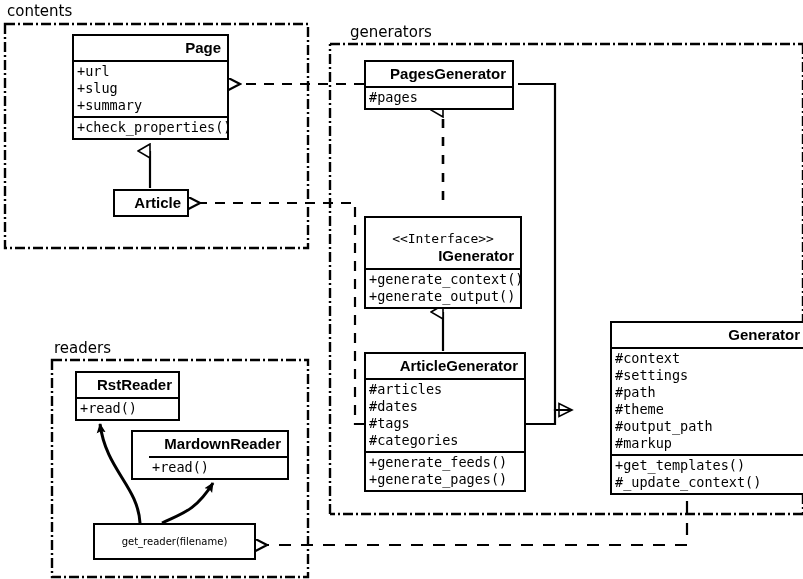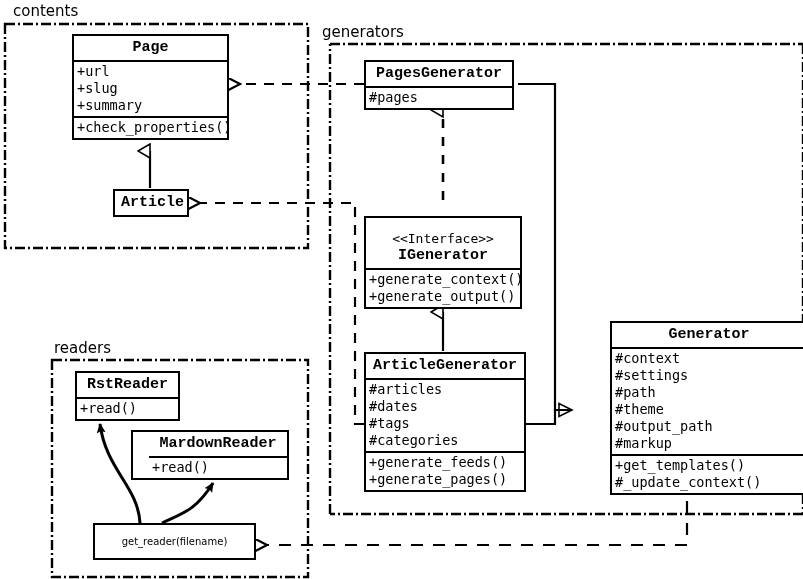--- a/index.html
+++ b/index.html
@@ -27,24 +27,24 @@
 
   
   .uml-class {
     position: absolute;
     box-sizing: border-box;
     border: 2px solid #000000;
     background: #ffffff;
     z-index: 5;
   }
   .uml-title {
-    text-align: center;
+    text-align: right;
     font-weight: bold;
     font-size: 15px;
-    font-family: Liberation Mono, monospace;
+    font-family: Liberation Sans, sans-serif;
     color: #000000;
     padding: 3px 6px 4px 6px;
     line-height: 17px;
     white-space: nowrap;
   }
   .uml-stereotype {
     text-align: center;
     font-weight: normal;
     font-size: 13px;
     font-family: "DejaVu Sans Mono", monospace;
@@ -156,22 +156,22 @@
 
     <g>
       <path d="M 140 523 C 138 486 106 470 100 424" fill="none" stroke="#000000" stroke-width="3" marker-end="url(#filled-arrow)"></path>
     </g>
 
     <g>
       <path d="M 162 523 C 180 514 195 512 213 483" fill="none" stroke="#000000" stroke-width="3" marker-end="url(#filled-arrow)"></path>
     </g>
   </svg>
 
-  <div class="package-label" style="left:11px; top:2px;">contents</div>
-  <div class="package-label" style="left:320px; top:23px;">generators</div>
+  <div class="package-label" style="left:5px; top:2px;">contents</div>
+  <div class="package-label" style="left:348px; top:23px;">generators</div>
   <div class="package-label" style="left:52px; top:339px;">readers</div>
 
   <div class="uml-class" style="left:72px; top:34px; width:157px;">
     <div class="uml-title">Page</div>
     <div class="uml-compartment">
       <div class="uml-member">+url</div>
       <div class="uml-member">+slug</div>
       <div class="uml-member">+summary</div>
     </div>
     <div class="uml-compartment">

